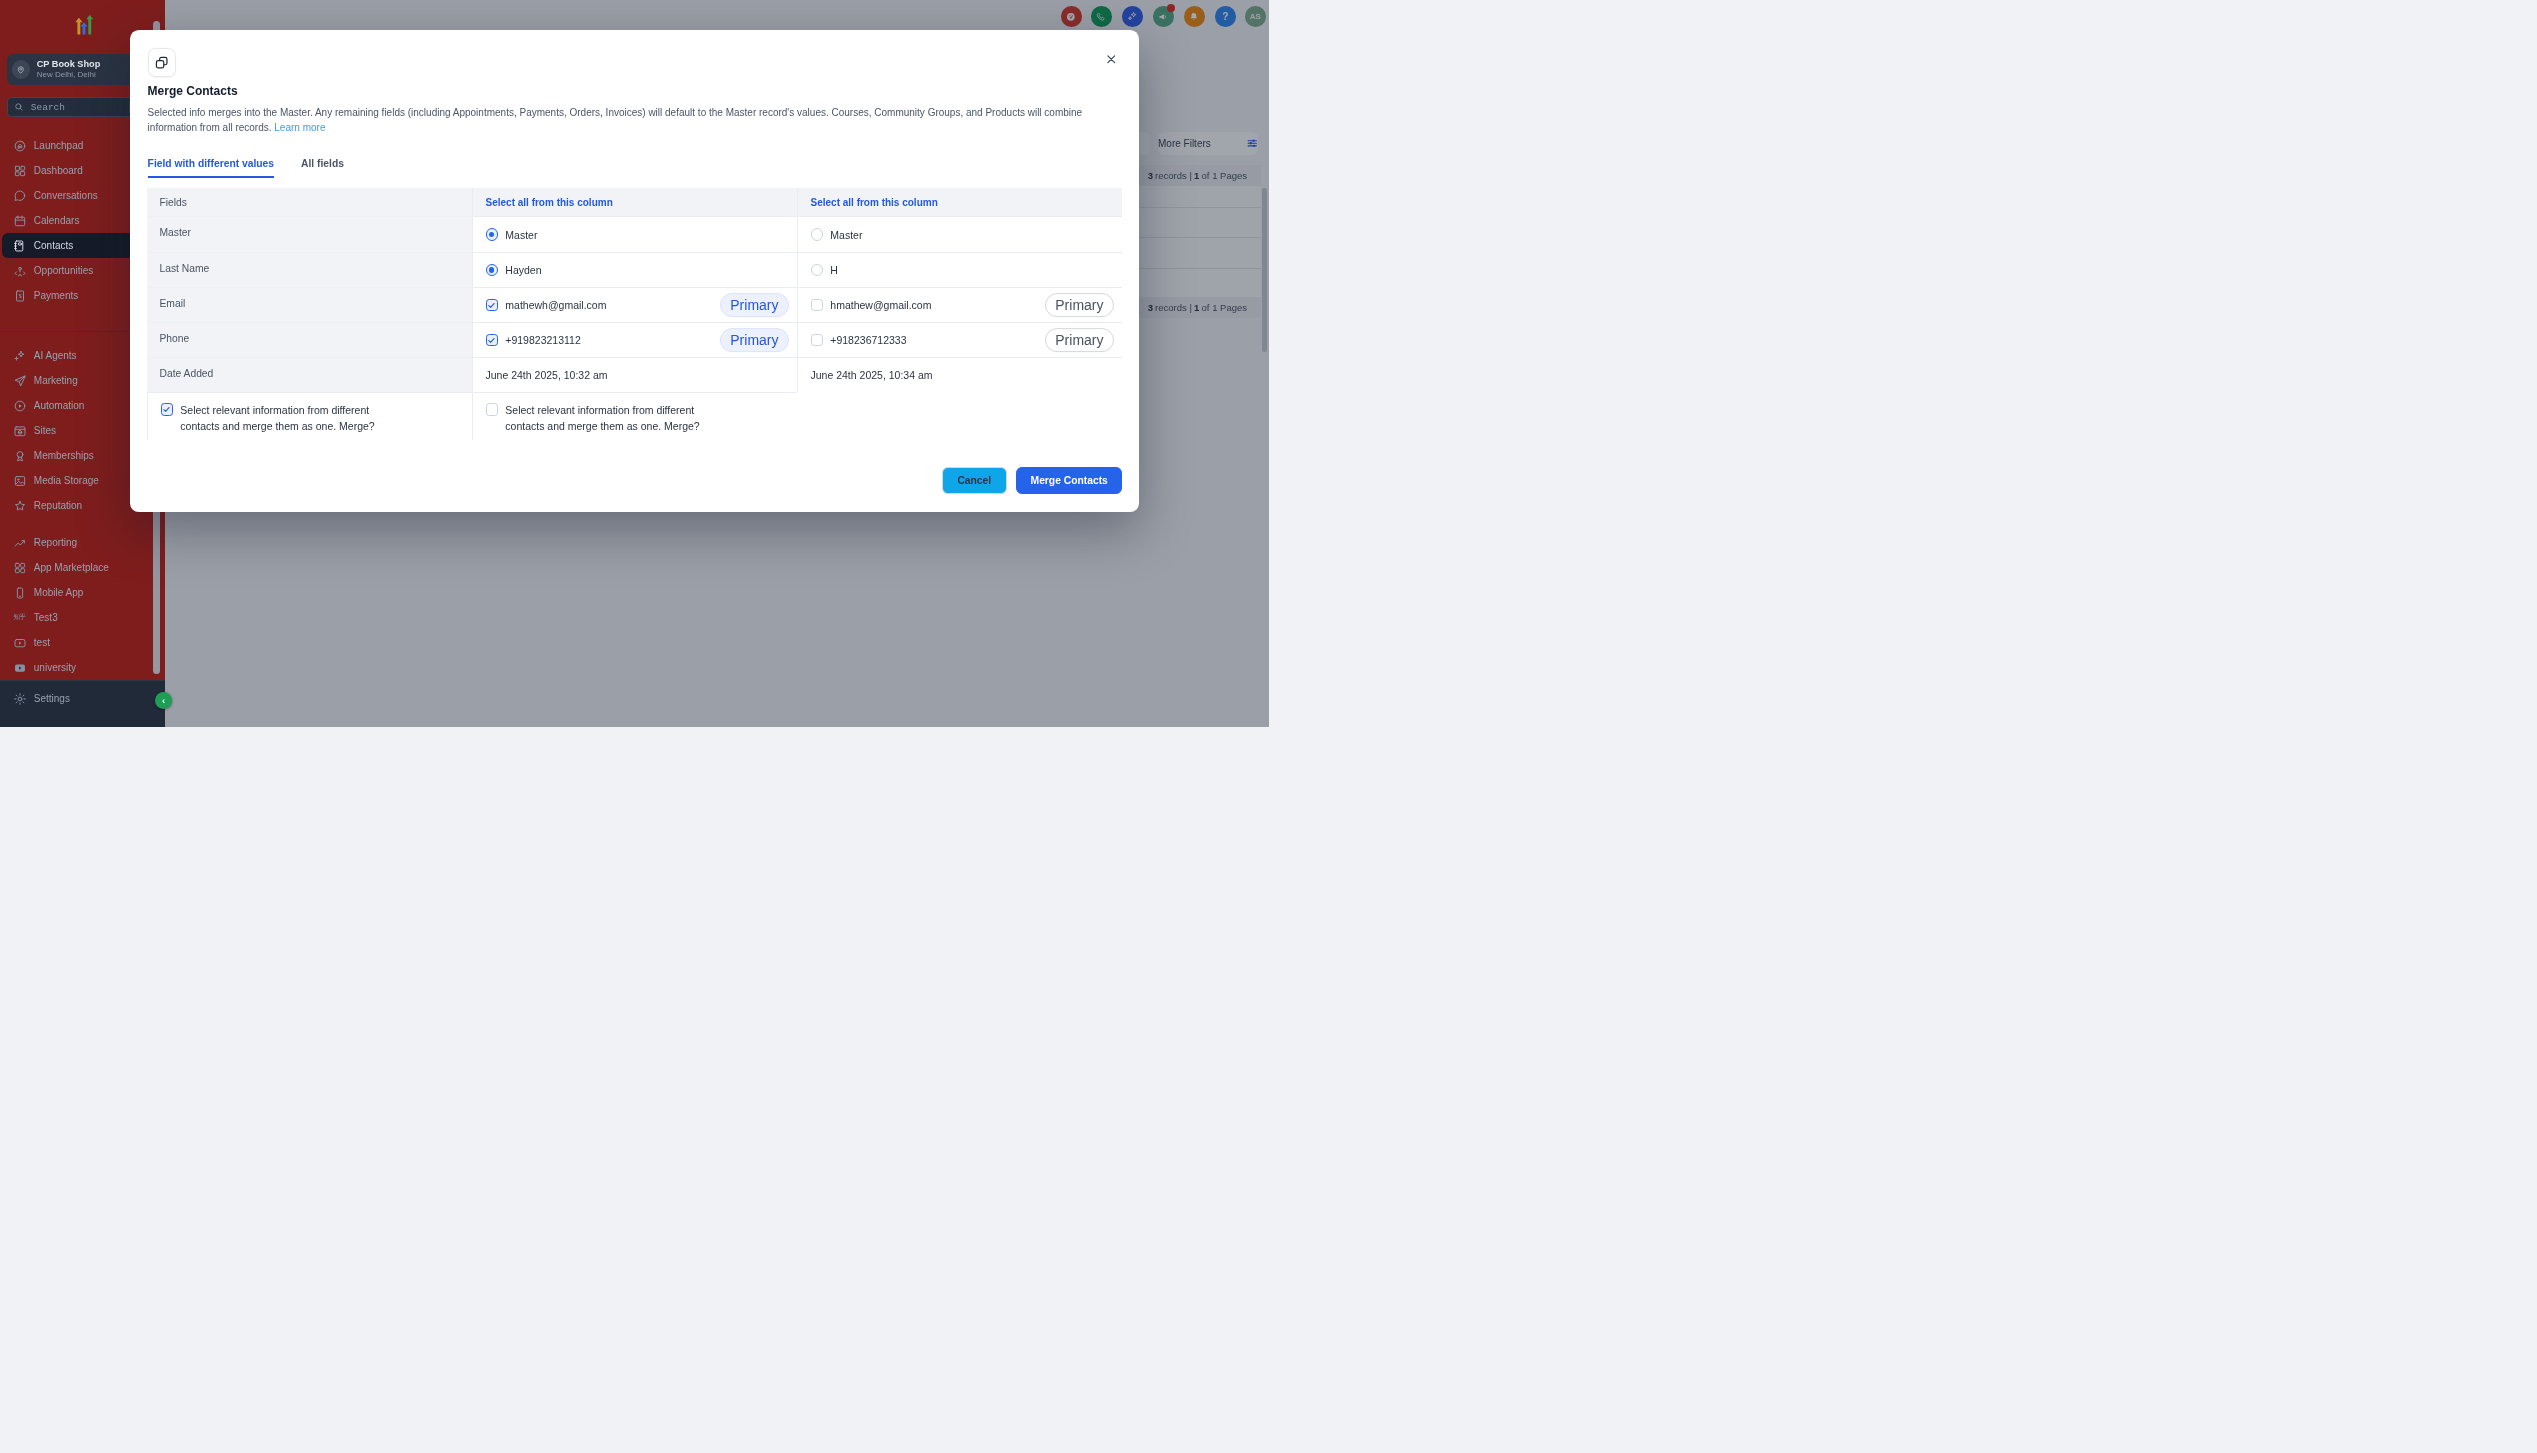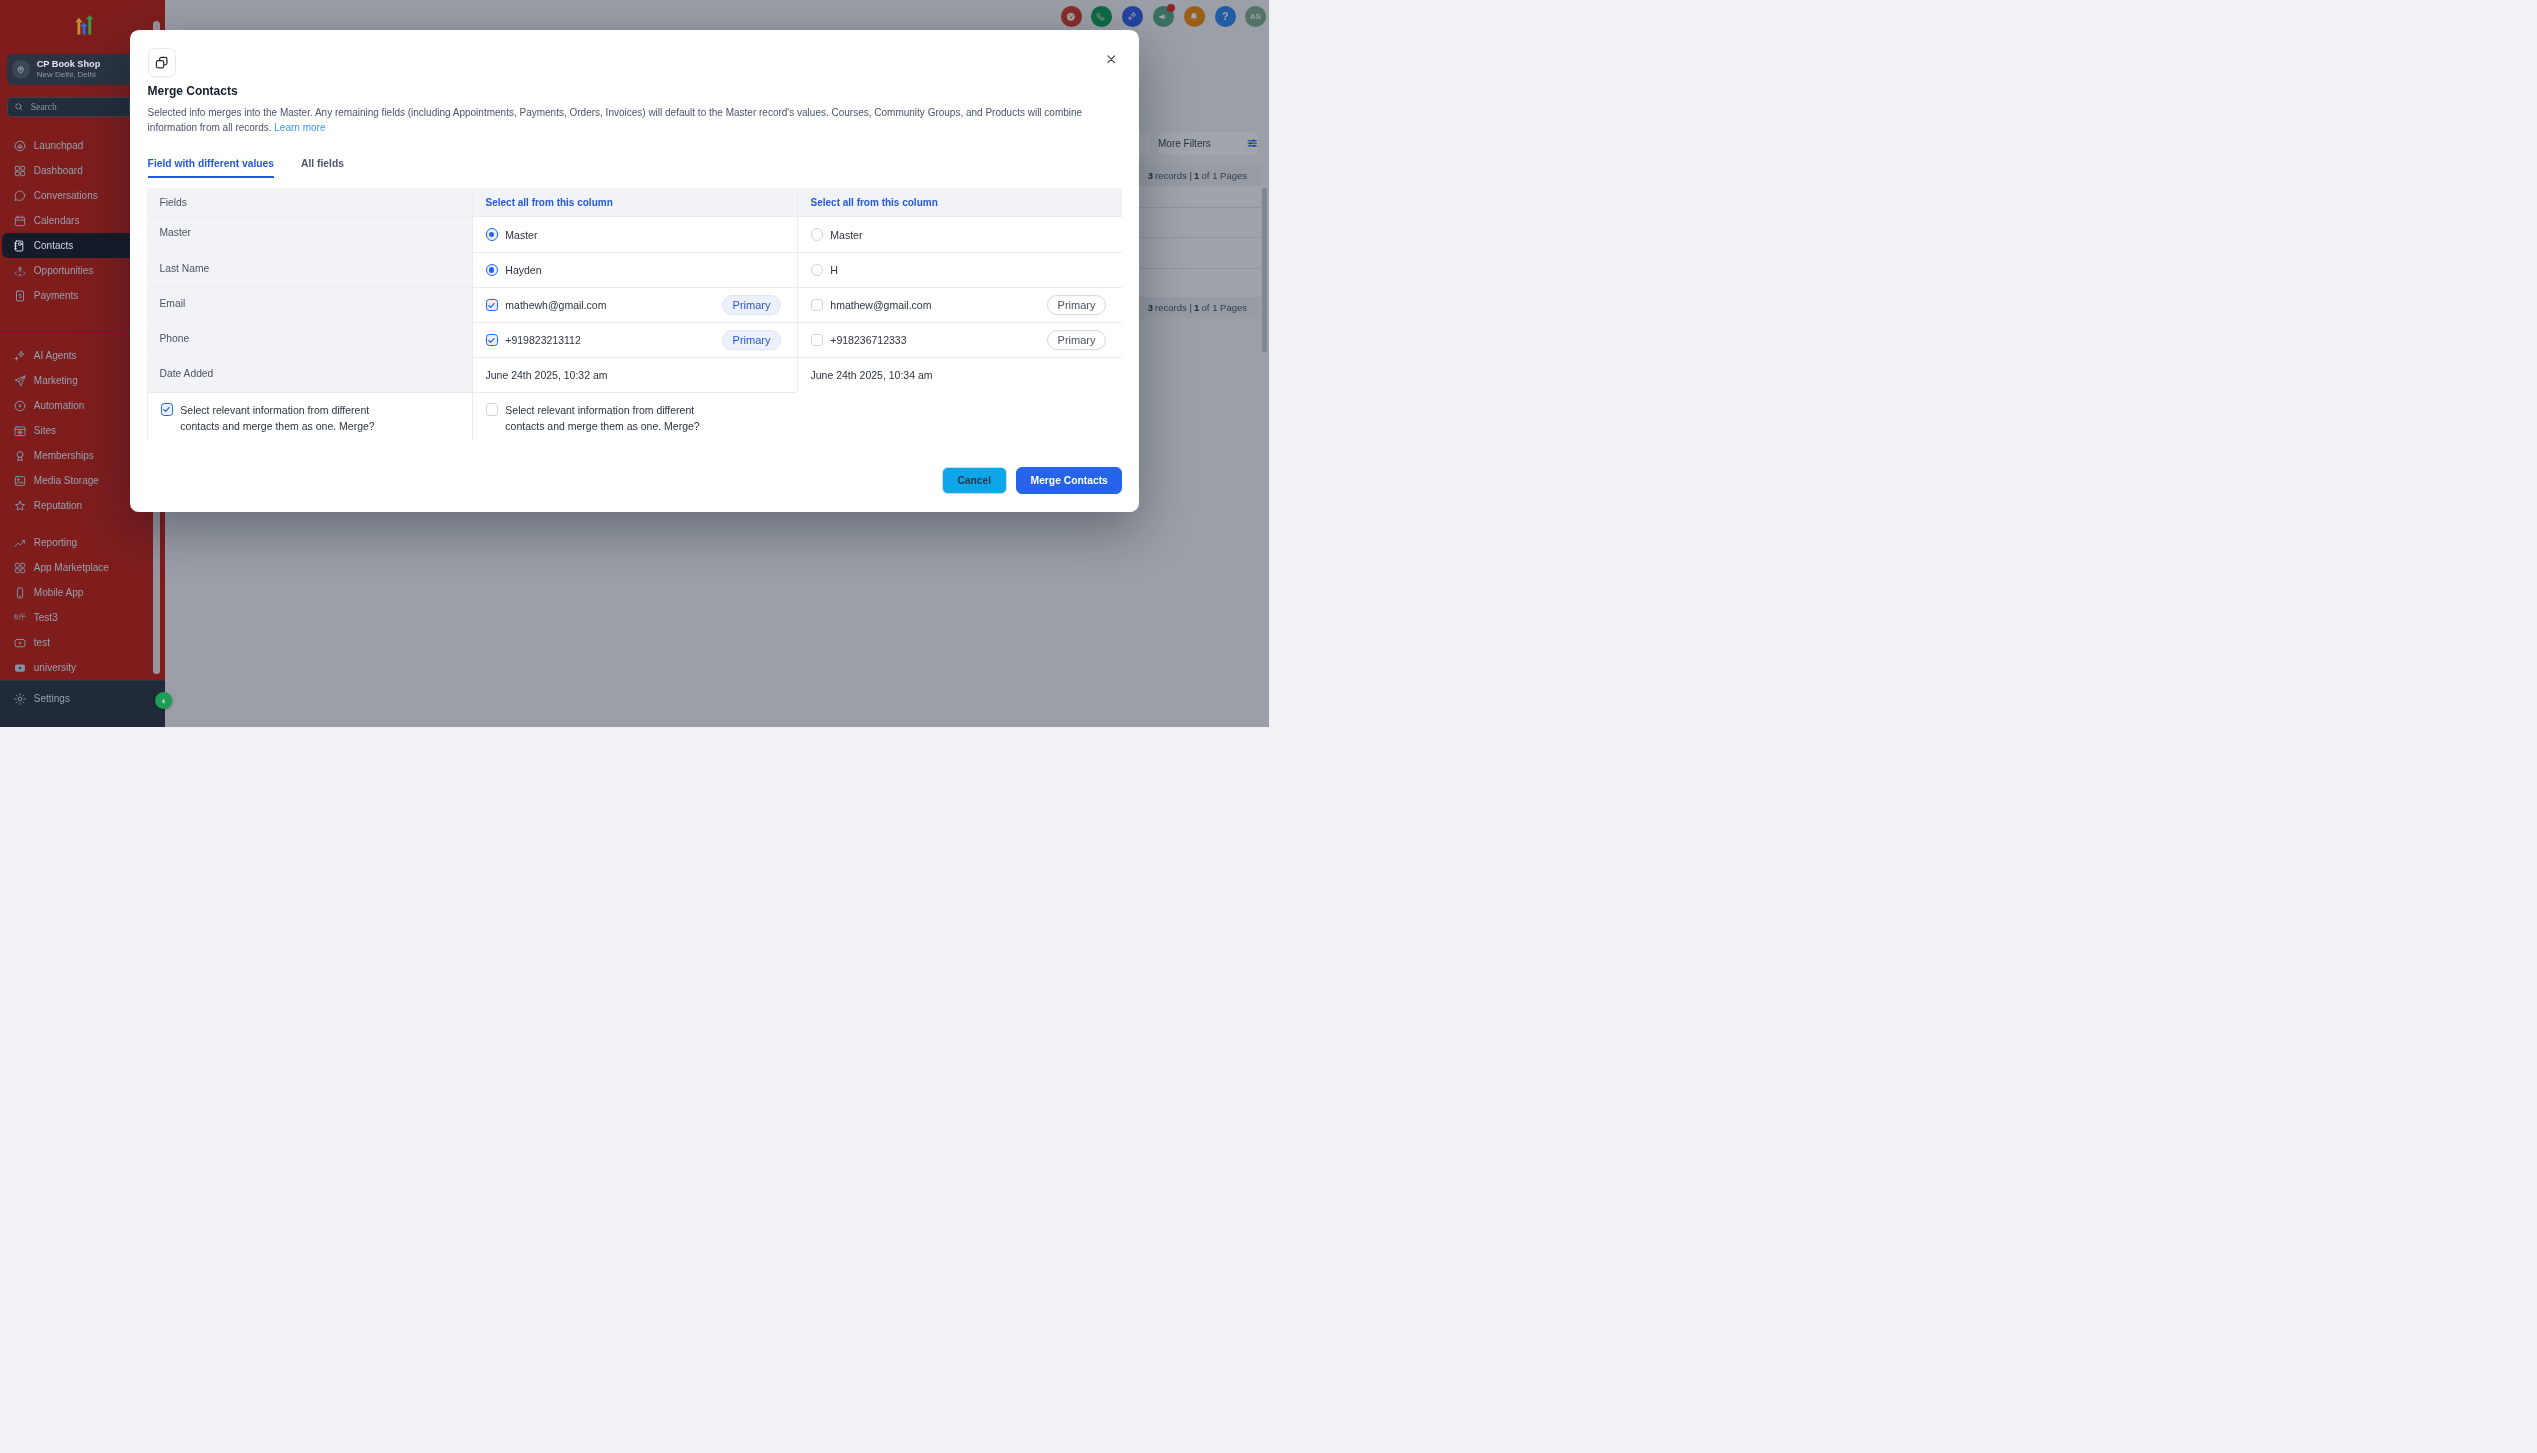--- a/index.html
+++ b/index.html
@@ -27,21 +27,21 @@
   .sidebar{position:absolute;left:0;top:0;width:165px;height:727px;background:#7f1d1d;z-index:4}
   .logo{position:absolute;left:68px;top:11.7px;width:29px;height:29px}
   .loc-box{position:absolute;left:6.6px;top:54px;width:152px;height:31px;background:#2A3443;border-radius:5.9px;
            display:flex;align-items:center;padding-left:5.1px;box-sizing:border-box;cursor:pointer}
   .loc-avatar{width:18.4px;height:18.4px;border-radius:50%;background:#3D4656;display:flex;align-items:center;justify-content:center;color:#C3CAD7;flex:0 0 auto}
   .loc-txt{margin-left:6.6px;line-height:1.25;overflow:hidden;white-space:nowrap}
   .loc-name{font-size:9.2px;font-weight:bold;color:#E3E7ED}
   .loc-city{font-size:8px;color:#8F99A8}
   .search{position:absolute;left:6.6px;top:97px;width:152px;height:20px;box-sizing:border-box;border:0.7px solid #3B4456;
           border-radius:4.4px;background:#242D3C;display:flex;align-items:center;padding:0 4.4px 0 6.6px;gap:5.1px}
-  .search input{flex:1;min-width:0;background:transparent;border:none;outline:none;color:#C9D0DA;font-size:9.5px;font-family:Liberation Serif, serif}
+  .search input{flex:1;min-width:0;background:transparent;border:none;outline:none;color:#C9D0DA;font-size:9.5px;font-family:Liberation Mono, monospace}
   .search input::placeholder{color:#8F99A8}
   .kbd{background:#39435494;border:0.7px solid #46506273;color:#C3CAD6;font-size:7.7px;border-radius:2.9px;padding:1.1px 3.7px;white-space:nowrap}
   .nav{position:absolute;left:0;top:133px;width:165px}
   .nav-item{height:25px;display:flex;align-items:center;padding-left:12.5px;cursor:pointer;color:#97A1B0;font-size:10px;position:relative}
   .nav-item .nav-icon{width:14px;height:14px;margin-right:7.3px;color:#8591A3;display:flex;align-items:center;justify-content:center;flex:0 0 auto}
   .nav-item.active{background:#151B28;border-radius:5.9px;margin:0 2.2px;padding-left:10.3px;color:#D3D9E3}
   .nav-item.active .nav-icon{color:#DCE1E9}
   .nav-div{height:0.7px;background:#2C3545;margin:23px 0 11.7px 0}
   .gap{height:11.7px}
   .side-bottom{position:absolute;left:0;bottom:0;width:165px;height:46px;border-top:0.7px solid #2C3545;background:#212A39}
@@ -72,21 +72,21 @@
   .cell.c-head.sel{color:#2358E1;font-weight:bold;font-size:10px;cursor:pointer}
   .cell.c-val{border-left:0.7px solid #E9EDF1}
   .cell.top{align-items:flex-start;padding-top:10.3px}
   .cell .txt{margin-left:7.3px}
   .cell .wrap{margin-left:7.3px;width:220px;line-height:15.4px}
   .radio{width:12.5px;height:12.5px;border-radius:50%;box-sizing:border-box;border:1.2px solid #CBD3DD;background:#fff;position:relative;flex:0 0 auto;cursor:pointer}
   .radio.on{border-color:#2563EB;background:#EAF1FE}
   .radio.on::after{content:"";position:absolute;left:2.3px;top:2.3px;width:5.6px;height:5.6px;border-radius:50%;background:#2563EB}
   .chk{width:12.5px;height:12.5px;border-radius:3.3px;box-sizing:border-box;border:1.2px solid #CBD3DD;background:#fff;flex:0 0 auto;cursor:pointer;display:flex;align-items:center;justify-content:center}
   .chk.on{border-color:#2563EB;background:#EAF1FE}
-  .pill{position:absolute;right:16px;top:50%;transform:translateY(-50%);font-size:11px;border-radius:734px;padding:2.9px 9.5px}
+  .pill{position:absolute;right:8px;top:50%;transform:translateY(-50%);font-size:14px;border-radius:734px;padding:2.9px 9.5px}
   .pill.blue{background:#EDF1FD;border:0.7px solid #DBE3FA;color:#2456E0}
   .pill.gray{background:#fff;border:0.7px solid #D2D7DF;color:#4A5462}
 
   .m-footer{position:absolute;right:17px;top:437px;display:flex;gap:9.5px}
   .btn{height:27px;border-radius:5.9px;font-size:10.3px;font-weight:bold;display:flex;align-items:center;justify-content:center;cursor:pointer;box-sizing:border-box}
   .btn.cancel{background:#0ea5e9;border:0.7px solid #D3D8DF;color:#2F3643;padding:0 14.7px}
   .btn.primary{background:#2563EB;color:#fff;border:0.7px solid #2563EB;padding:0 13.2px}
 
   svg{display:block}
 </style>

